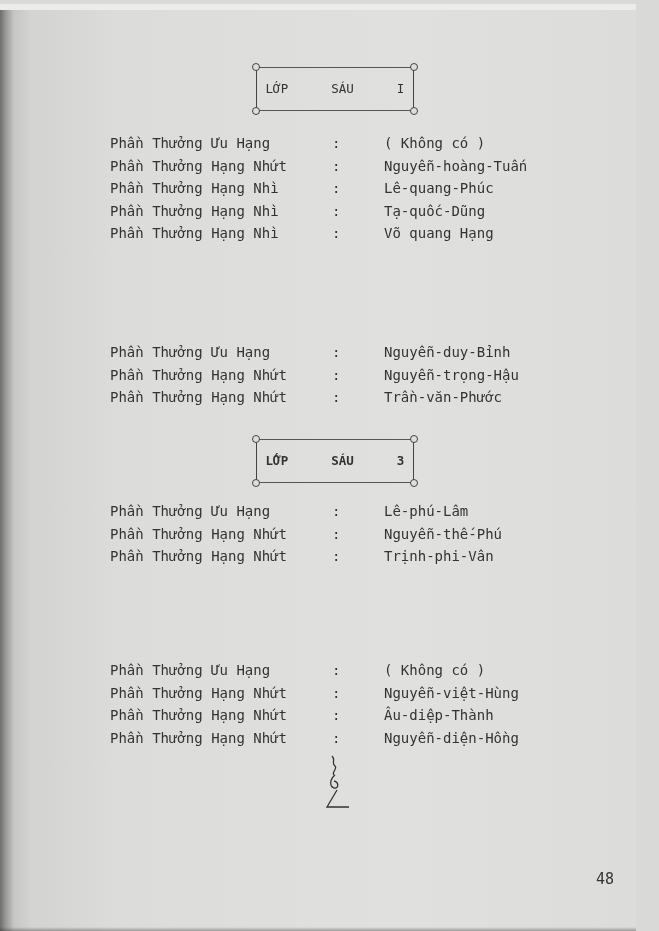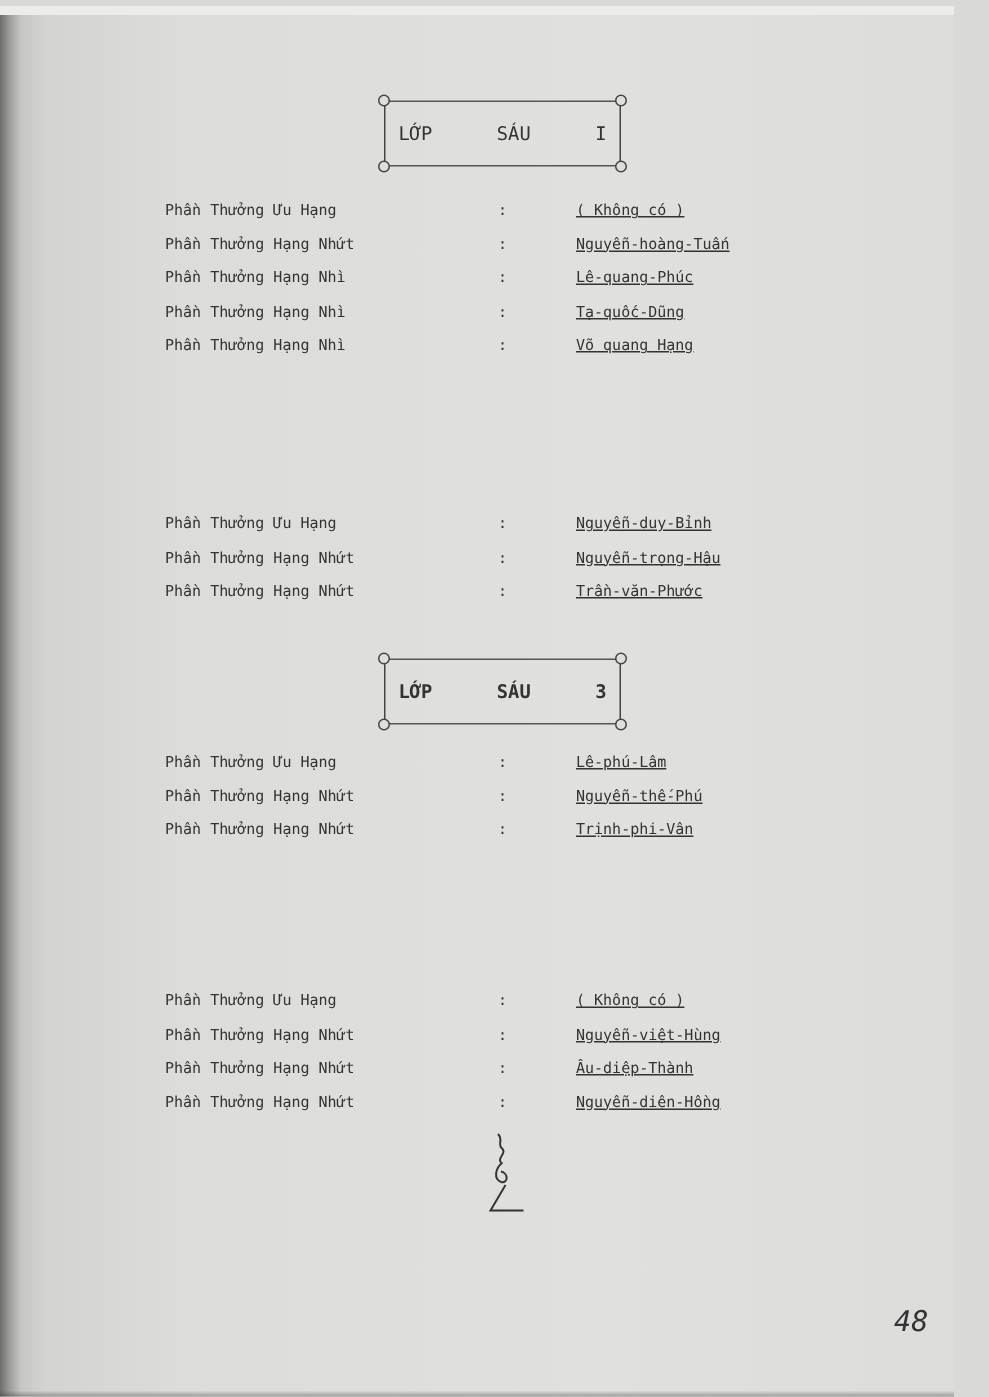--- a/index.html
+++ b/index.html
@@ -29,26 +29,26 @@
   }
   .class-box .dot.tl { left: -5px; top: -5px; }
   .class-box .dot.tr { right: -5px; top: -5px; }
   .class-box .dot.bl { left: -5px; bottom: -5px; }
   .class-box .dot.br { right: -5px; bottom: -5px; }
   .class-title {
     position: absolute; left: 0; right: 0; top: 13px; text-align: center;
     font-size: 12.5px; letter-spacing: 0px; word-spacing: 14px; white-space: pre;
   }
   .rows { position: absolute; left: 110px; width: 440px; }
-  .row { position: relative; height: 22.5px; font-size: 10px; white-space: pre; }
+  .row { position: relative; height: 22.5px; font-size: 14px; white-space: pre; }
   .row .award { position: absolute; left: 0; top: 0; }
   .row .colon { position: absolute; left: 222px; top: 0; }
-  .row .name { position: absolute; left: 274px; top: 0; text-decoration: underline; }
+  .row .name { position: absolute; left: 274px; top: 0; }
   .ornament { position: absolute; left: 322px; top: 750px; width: 30px; height: 60px; }
-  .page-number { position: absolute; left: 596px; top: 866px; font-size: 19px; font-style: italic; }
+  .page-number { position: absolute; left: 596px; top: 866px; font-size: 15px; }
 </style>
 </head>
 <body>
 
 <div class="page">
   <div class="topstrip"></div>
 
   <div class="class-box mono" style="top:63px;">
     <span class="dot tl"></span>
     <span class="dot tr"></span>

